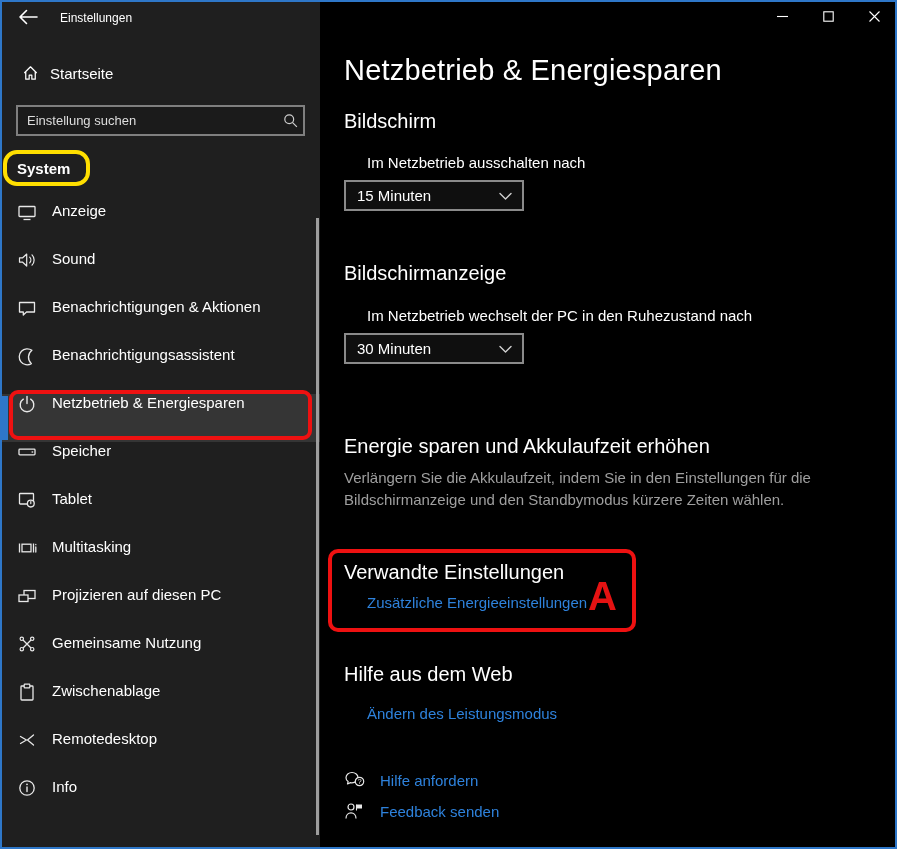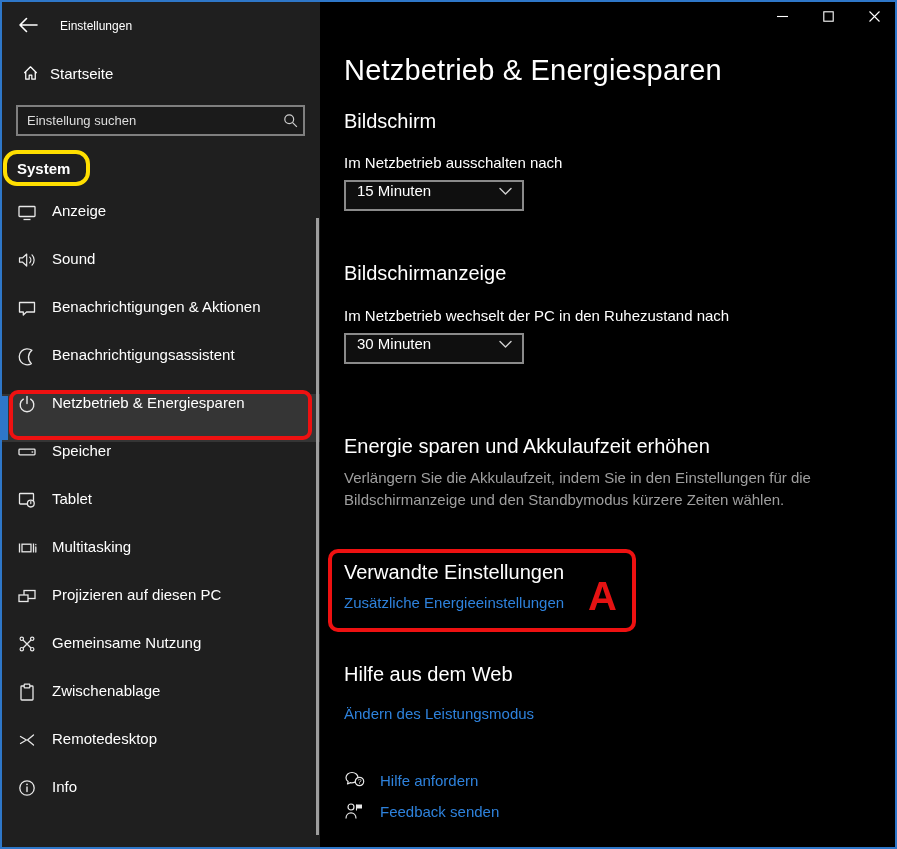--- a/index.html
+++ b/index.html
@@ -13,21 +13,21 @@
   
   #screen::after {
     content:""; position:absolute; inset:0;
     border:2px solid #2e77c9; pointer-events:none; z-index:60;
   }
   
   .sidebar {
     position:absolute; left:0; top:0; width:320px; height:849px;
     background:#1f1f1f; color:#fff;
   }
-  .titlebar-left { position:absolute; left:0; top:0; width:380px; height:42px;margin-top:8px; }
+  .titlebar-left { position:absolute; left:0; top:0; width:380px; height:42px; }
   .back-btn { position:absolute; left:14px; top:6px; width:28px; height:26px;
     display:flex; align-items:center; justify-content:center; cursor:pointer; }
   .app-title { position:absolute; left:60px; top:11px; font-size:12px; color:#fff; }
   .home-row { position:absolute; left:0; top:56px; width:320px; height:34px; cursor:pointer; }
   .home-row .ico { position:absolute; left:21px; top:7px; }
   .home-row .lbl { position:absolute; left:50px; top:9px; font-size:15px; }
   .searchbox {
     position:absolute; left:16px; top:105px; width:289px; height:31px;
     background:#1b1b1b; border:2px solid #7f7f7f; display:flex; align-items:center;
   }
@@ -61,25 +61,25 @@
   .scrollbar {
     position:absolute; left:316px; top:218px; width:3px; height:617px;
     background:#9d9d9d; z-index:10; cursor:pointer;
   }
   
   .main { position:absolute; left:320px; top:0; width:577px; height:849px; background:#000; color:#fff; }
   .win-controls { position:absolute; right:0; top:0; display:flex; z-index:70; }
   .win-btn { width:46px; height:32px; display:flex; align-items:center; justify-content:center; cursor:pointer; }
   .page-title { position:absolute; left:24px; top:54px; font-size:29px; font-weight:300; letter-spacing:.2px; }
   .h2 { position:absolute; font-size:20px; font-weight:400; }
-  .lbl15 { position:absolute; font-size:15px; }
+  .lbl15 { position:absolute; font-size:15px;margin-left:23px; }
   .selectbox {
     position:absolute; width:180px; height:31px;
     background:#0f0f0f; border:2px solid #8a8a8a;
-    display:flex; align-items:flex-start; justify-content:space-between;
+    display:flex; align-items:center; justify-content:space-between;
     padding:0 10px 0 11px; font-size:15px; cursor:pointer;
   }
   .desc {
     position:absolute; left:24px; top:467px; width:478px;
     font-size:15px; line-height:1.48; color:#9f9f9f;
   }
   .red-box-related {
     position:absolute; left:8px; top:549px; width:308px; height:83px;
     border:4px solid #ee1111; border-radius:10px; z-index:30; pointer-events:none;
   }

